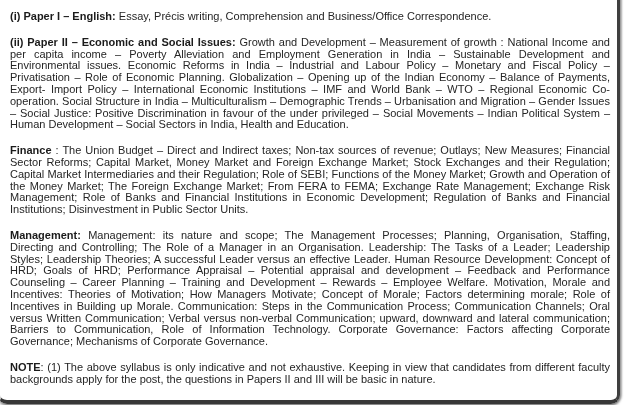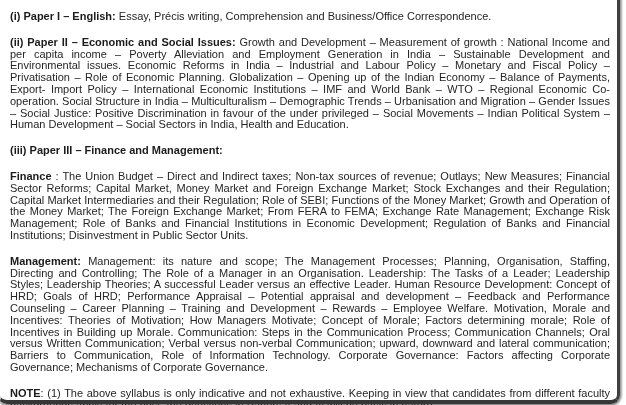--- a/index.html
+++ b/index.html
@@ -59,21 +59,20 @@
 <body>
 
 <div class="screen">
   <div class="doc-frame"></div>
   <div class="content">
 
     <p class="para"><span class="lead">(i) Paper I – English:</span><span class="body-text"> Essay, Précis writing, Comprehension and Business/Office Correspondence.</span></p>
 
     <p class="para"><span class="lead">(ii) Paper II – Economic and Social Issues:</span><span class="body-text"> Growth and Development – Measurement of growth : National Income and per capita income – Poverty Alleviation and Employment Generation in India – Sustainable Development and Environmental issues. Economic Reforms in India – Industrial and Labour Policy – Monetary and Fiscal Policy – Privatisation – Role of Economic Planning. Globalization – Opening up of the Indian Economy – Balance of Payments, Export- Import Policy – International Economic Institutions – IMF and World Bank – WTO – Regional Economic Co-operation. Social Structure in India – Multiculturalism – Demographic Trends – Urbanisation and Migration – Gender Issues – Social Justice: Positive Discrimination in favour of the under privileged – Social Movements – Indian Political System – Human Development – Social Sectors in India, Health and Education.</span></p>
 
-    <p class="para"><span class="lead">(iii) Paper III – Finance and Management:</span><span class="body-text"></span></p>
 
     <p class="para"><span class="lead">Finance</span><span class="body-text"> : The Union Budget – Direct and Indirect taxes; Non-tax sources of revenue; Outlays; New Measures; Financial Sector Reforms; Capital Market, Money Market and Foreign Exchange Market; Stock Exchanges and their Regulation; Capital Market Intermediaries and their Regulation; Role of SEBI; Functions of the Money Market; Growth and Operation of the Money Market; The Foreign Exchange Market; From FERA to FEMA; Exchange Rate Management; Exchange Risk Management; Role of Banks and Financial Institutions in Economic Development; Regulation of Banks and Financial Institutions; Disinvestment in Public Sector Units.</span></p>
 
     <p class="para"><span class="lead">Management:</span><span class="body-text"> Management: its nature and scope; The Management Processes; Planning, Organisation, Staffing, Directing and Controlling; The Role of a Manager in an Organisation. Leadership: The Tasks of a Leader; Leadership Styles; Leadership Theories; A successful Leader versus an effective Leader. Human Resource Development: Concept of HRD; Goals of HRD; Performance Appraisal – Potential appraisal and development – Feedback and Performance Counseling – Career Planning – Training and Development – Rewards – Employee Welfare. Motivation, Morale and Incentives: Theories of Motivation; How Managers Motivate; Concept of Morale; Factors determining morale; Role of Incentives in Building up Morale. Communication: Steps in the Communication Process; Communication Channels; Oral versus Written Communication; Verbal versus non-verbal Communication; upward, downward and lateral communication; Barriers to Communication, Role of Information Technology. Corporate Governance: Factors affecting Corporate Governance; Mechanisms of Corporate Governance.</span></p>
 
     <p class="para"><span class="lead">NOTE</span><span class="body-text">: (1) The above syllabus is only indicative and not exhaustive. Keeping in view that candidates from different faculty backgrounds apply for the post, the questions in Papers II and III will be basic in nature.</span></p>
 
   </div>
 </div>
 

